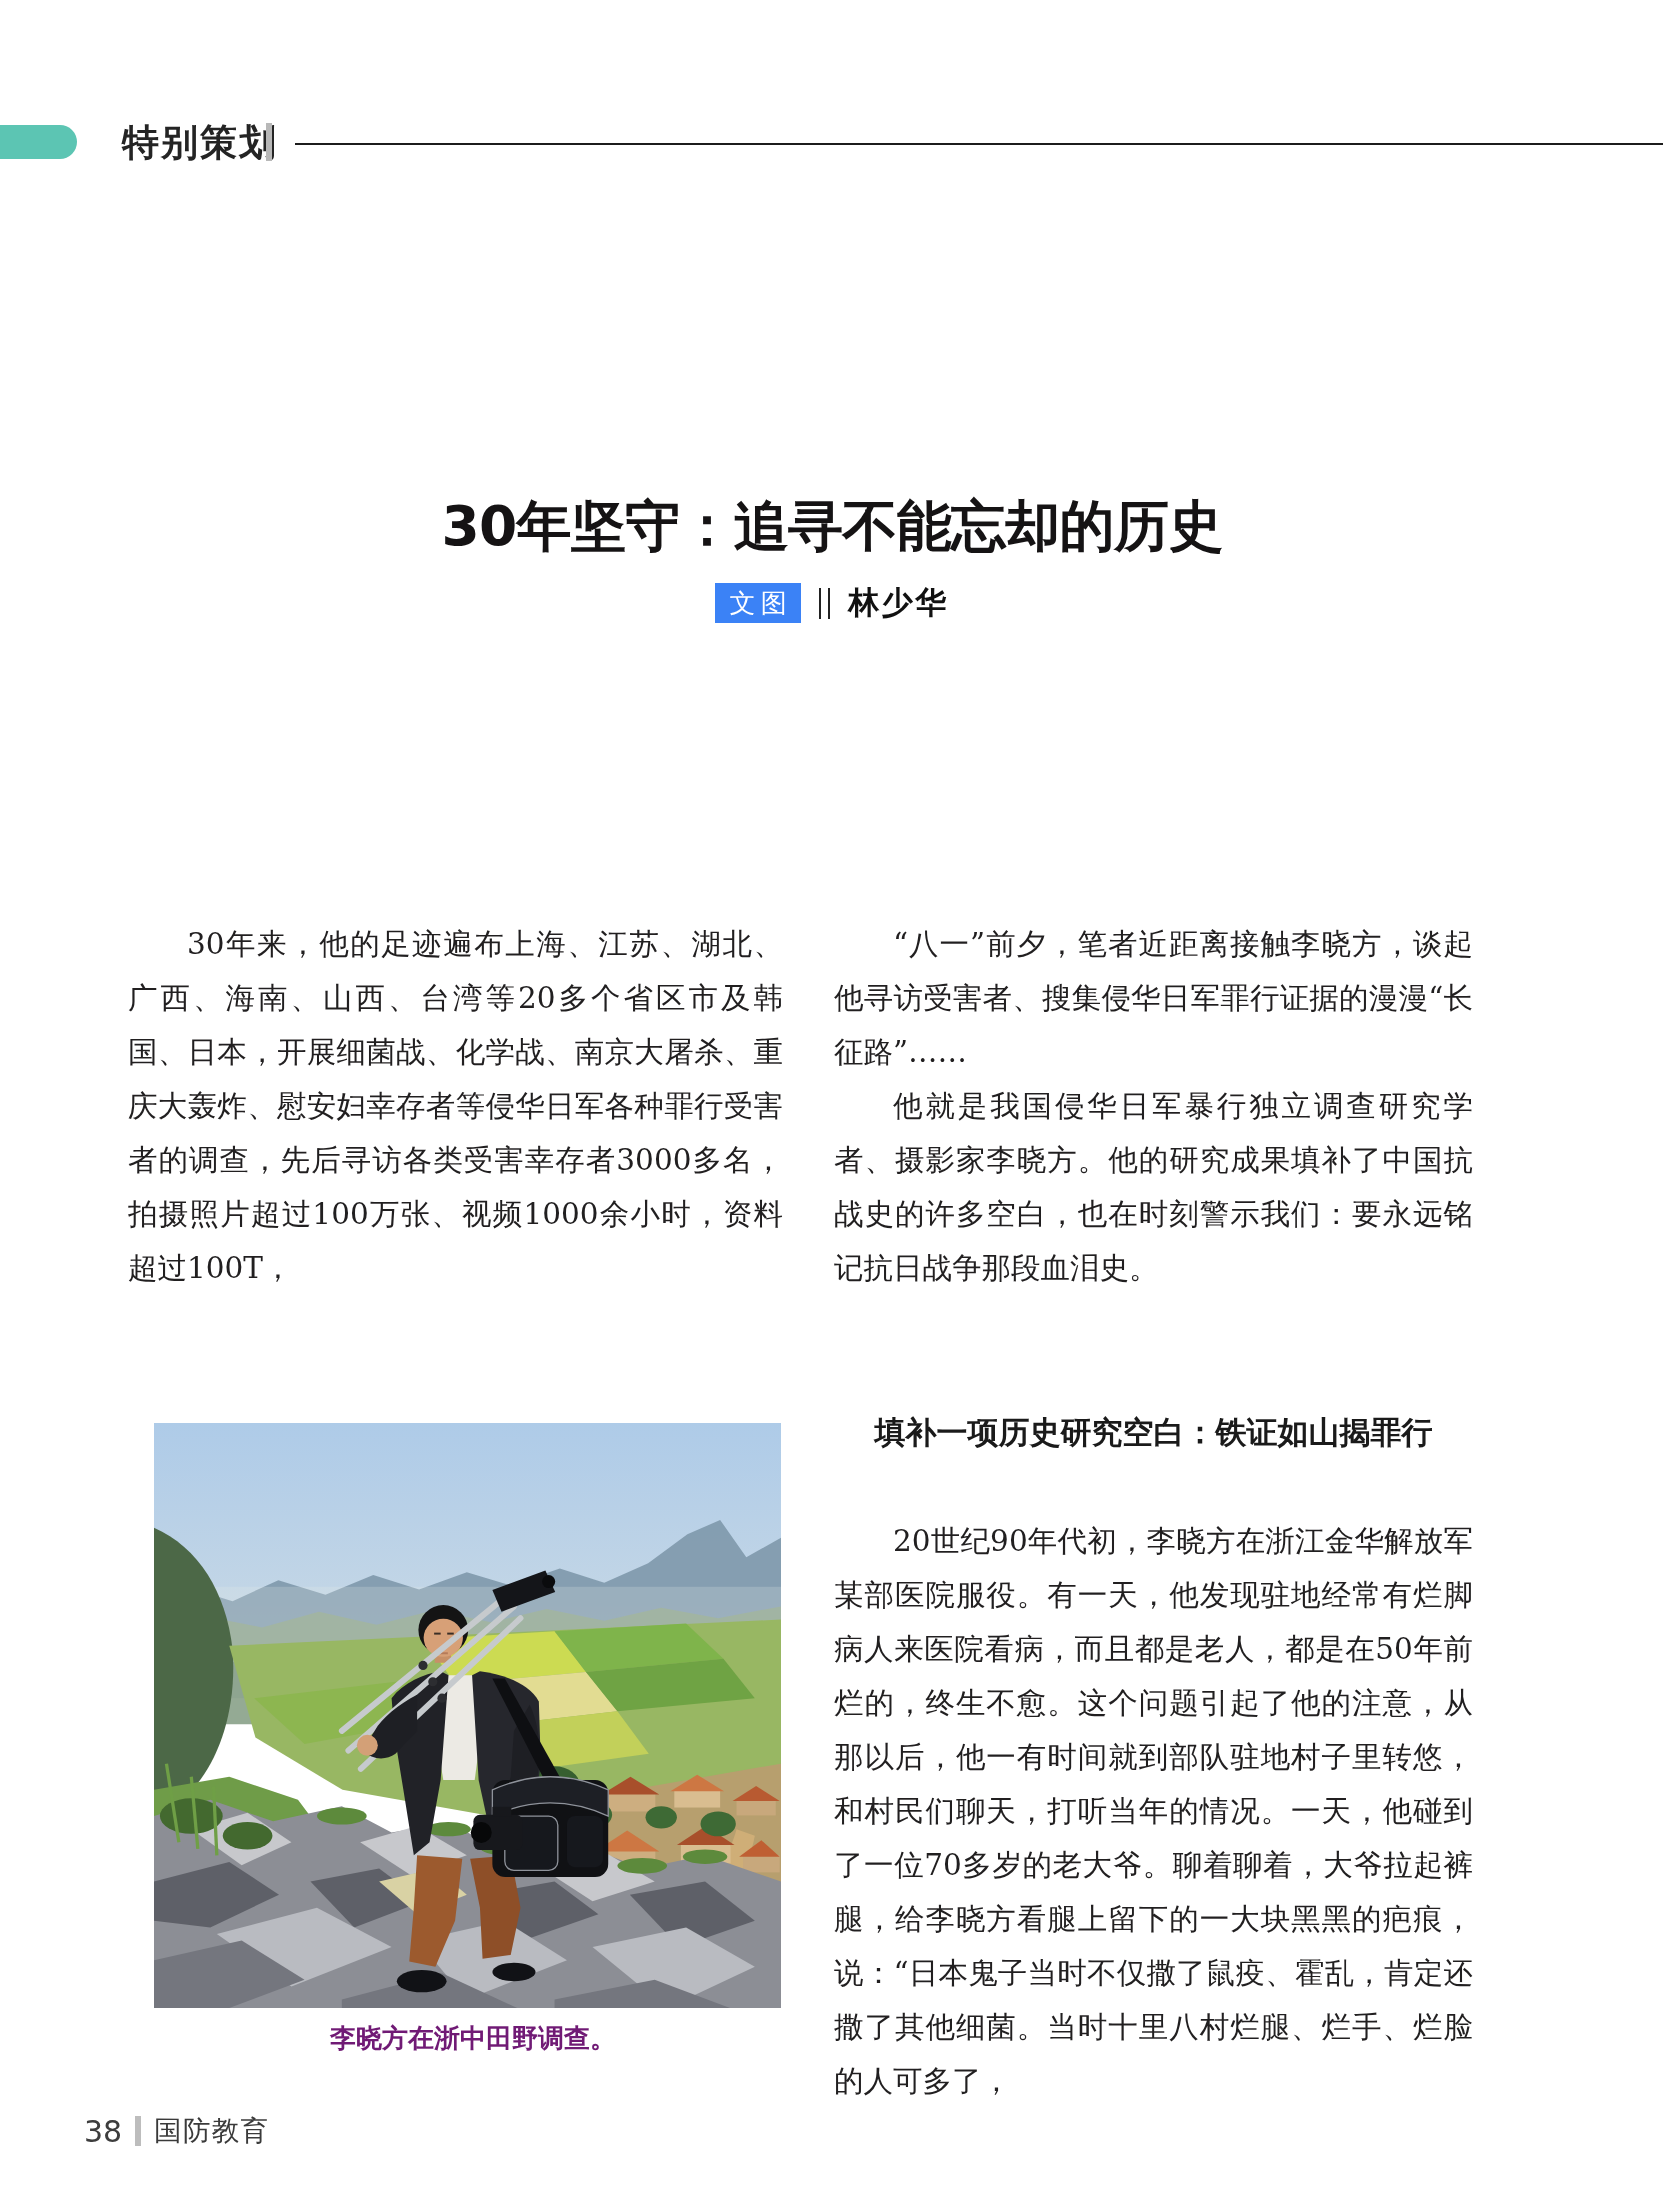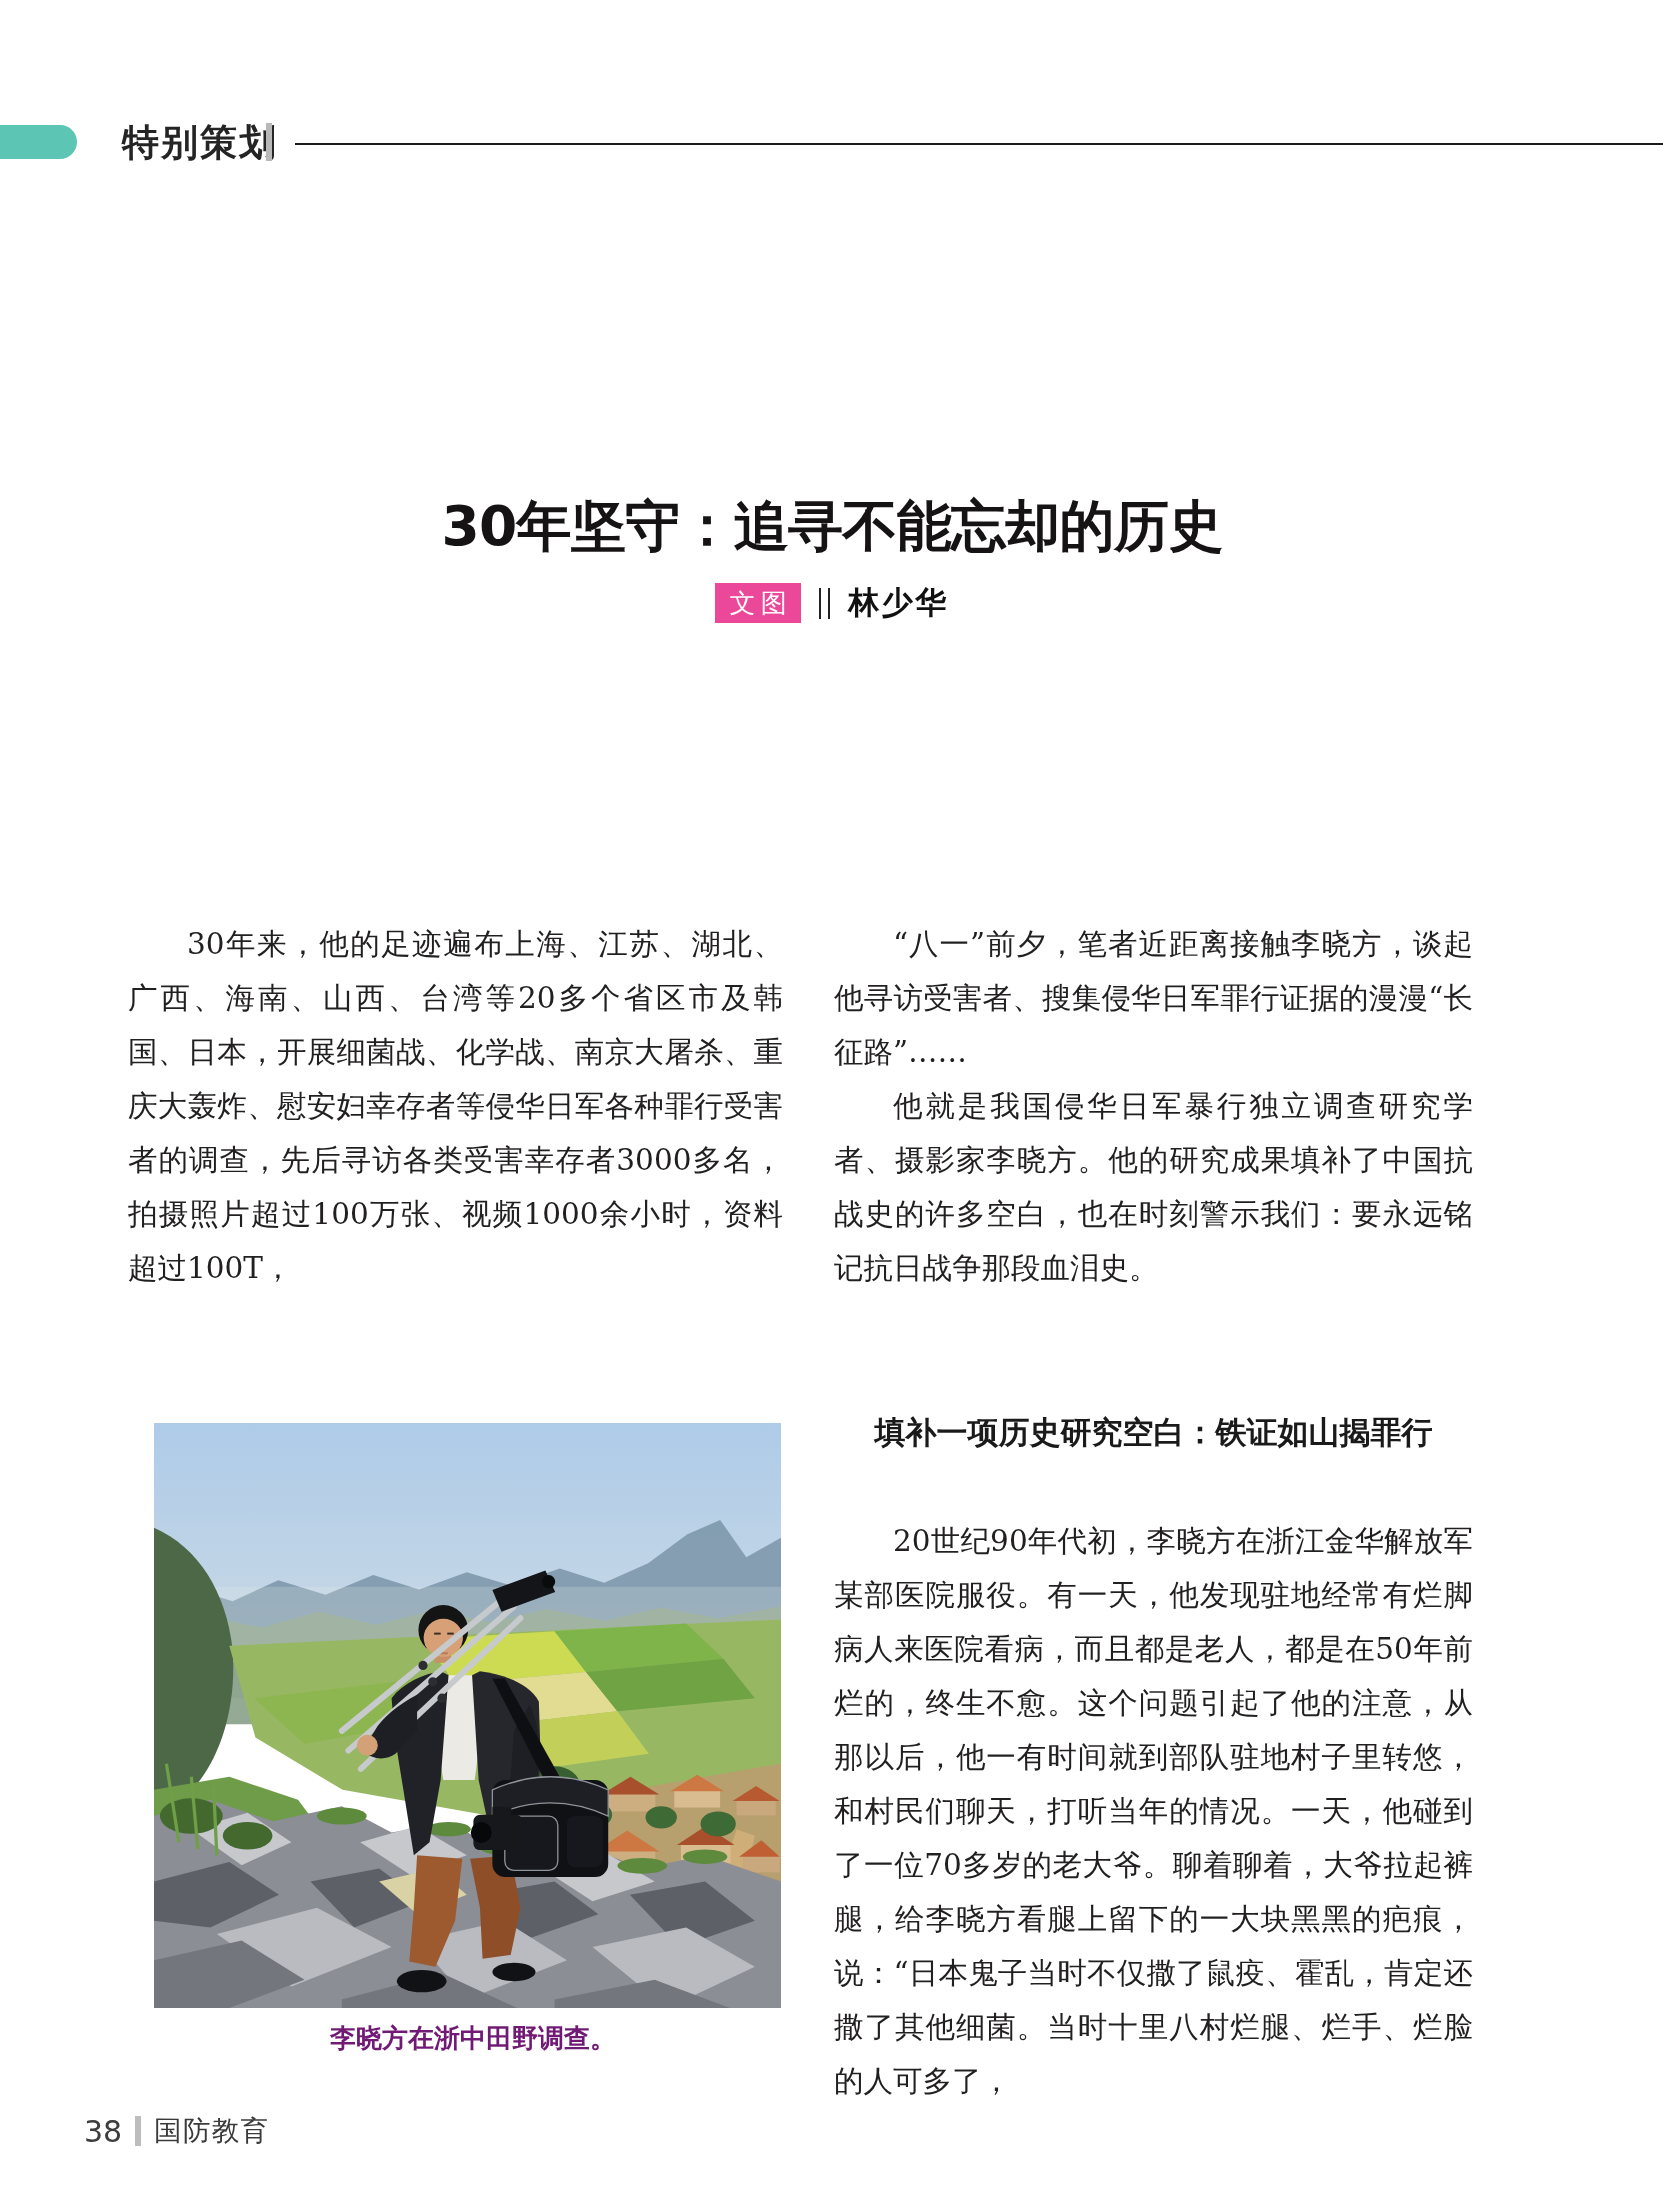--- a/index.html
+++ b/index.html
@@ -12,21 +12,21 @@
     background:#5cc5b3;border-radius:0 17px 17px 0;}
   .section-label{position:absolute;left:98px;top:122px;height:41px;line-height:41px;
     font-size:37px;font-weight:700;letter-spacing:2px;color:#242424;margin-left:24px;}
   .header-gray-bar{position:absolute;left:266px;top:123px;width:5.9px;height:38px;background:#b8b8b8;}
   .header-rule{position:absolute;left:295px;top:143px;width:1369px;height:2px;background:#1c1c1c;}
   
   .article-title{position:absolute;left:0;top:451px;width:1664px;text-align:center;
     font-size:55px;font-weight:700;color:#151314;letter-spacing:-0.7px;line-height:77px;}
   .byline{position:absolute;left:0;top:582px;width:1664px;display:flex;
     justify-content:center;align-items:center;gap:18.3px;}
-  .byline-badge{background:#ec4899;color:#ffffff;font-size:26px;font-weight:400;
+  .byline-badge{background:#3b82f6;color:#ffffff;font-size:26px;font-weight:400;
     letter-spacing:5.2px;padding:5.2px 9.2px 5.2px 14.4px;line-height:29px;}
   .double-bar{width:6.5px;height:31px;border-left:2.6px solid #222;border-right:2.6px solid #222;}
   .byline-author{font-size:31px;font-weight:700;color:#111;letter-spacing:2.6px;}
   
   .col{position:absolute;top:917px;font-family:"DejaVu Serif",serif;}
   .col p{margin:0;font-size:29.5px;line-height:54px;text-align:justify;
     text-indent:2em;color:#211f20;}
   .col p.cont{text-indent:0;}
   .col-left{left:128px;width:655px;}
   .col-right{left:834px;width:639px;}

